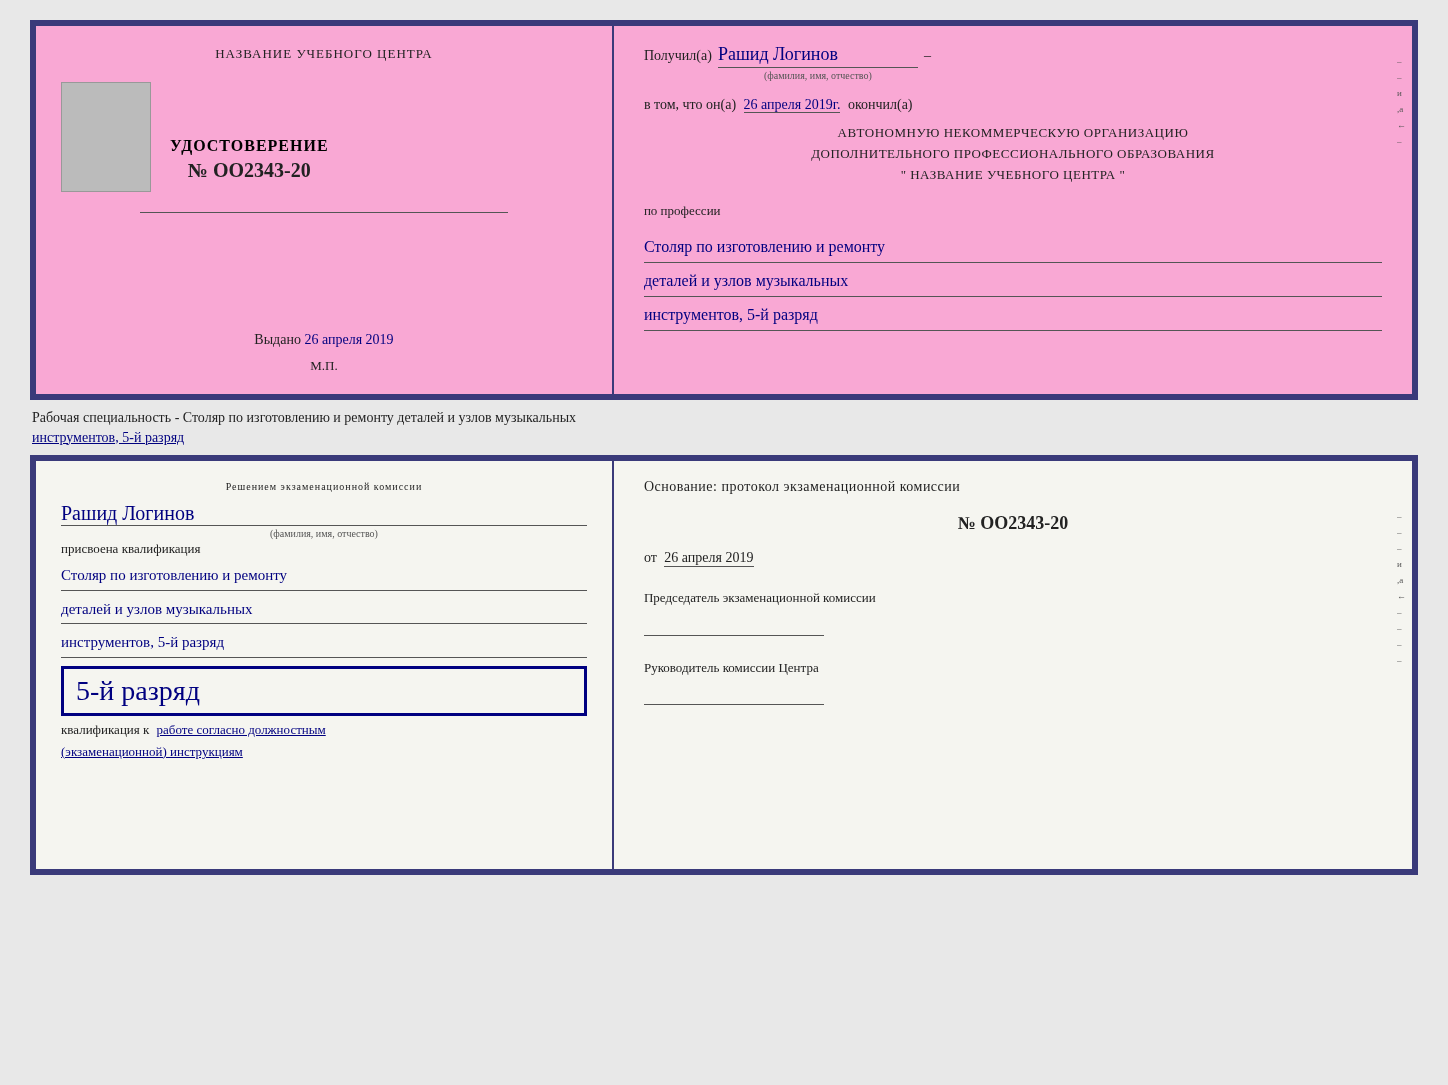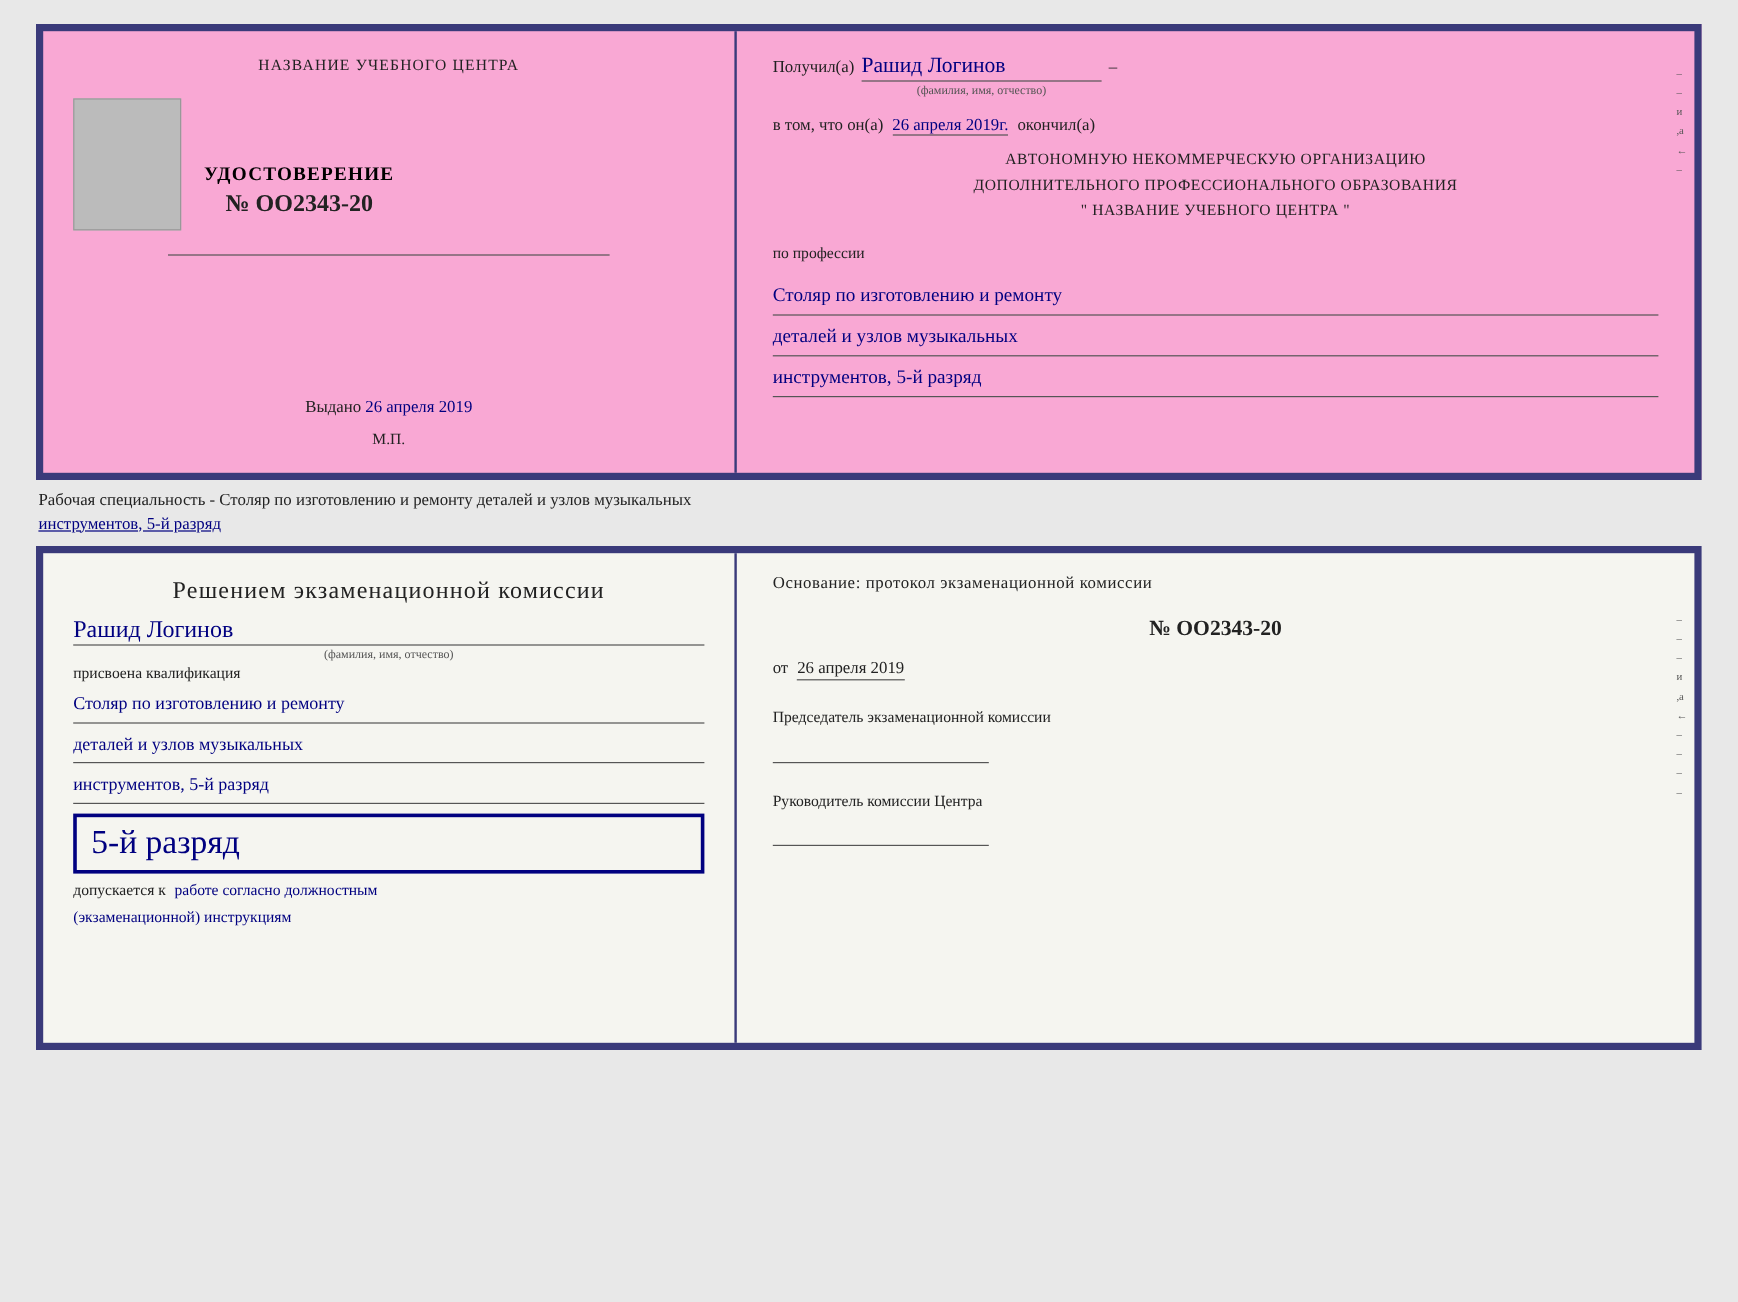--- a/index.html
+++ b/index.html
@@ -203,21 +203,21 @@
 
     .cert-bottom-right {
       width: 58%;
       padding: 18px 30px 18px 30px;
       display: flex;
       flex-direction: column;
       gap: 12px;
     }
 
     .commission-title {
-      font-size: 20px;
+      font-size: 10px;
       color: #222;
       text-align: center;
       letter-spacing: 1px;
       font-weight: normal;
     }
 
     .person-name-large {
       font-family: 'Segoe Script', 'Brush Script MT', cursive;
       font-size: 20px;
       color: #000080;
@@ -259,20 +259,21 @@
     .allows-label {
       font-size: 13px;
       color: #222;
       margin-top: 6px;
     }
 
     .allows-italic {
       font-family: 'Segoe Script', 'Brush Script MT', cursive;
       font-size: 13px;
       color: #000080;
+      text-decoration: underline;
     }
 
     
     .basis-label {
       font-size: 14px;
       color: #222;
       letter-spacing: 0.5px;
     }
 
     .protocol-number {
@@ -400,21 +401,21 @@
         <span class="qualification-text">Столяр по изготовлению и ремонту</span>
         <span class="qualification-text">деталей и узлов музыкальных</span>
         <span class="qualification-text">инструментов, 5-й разряд</span>
       </div>
 
       <div class="rank-box">
         <span class="rank-text">5-й разряд</span>
       </div>
 
       <div class="allows-label">
-        <span>допускается к</span>
+        <span>квалификация к</span>
         <span class="allows-italic" style="margin-left:4px;">работе согласно должностным</span>
       </div>
       <div class="allows-label">
         <span class="allows-italic">(экзаменационной) инструкциям</span>
       </div>
     </div>
 
     <div class="cert-bottom-right">
 
       <div class="basis-label">Основание: протокол экзаменационной комиссии</div>

